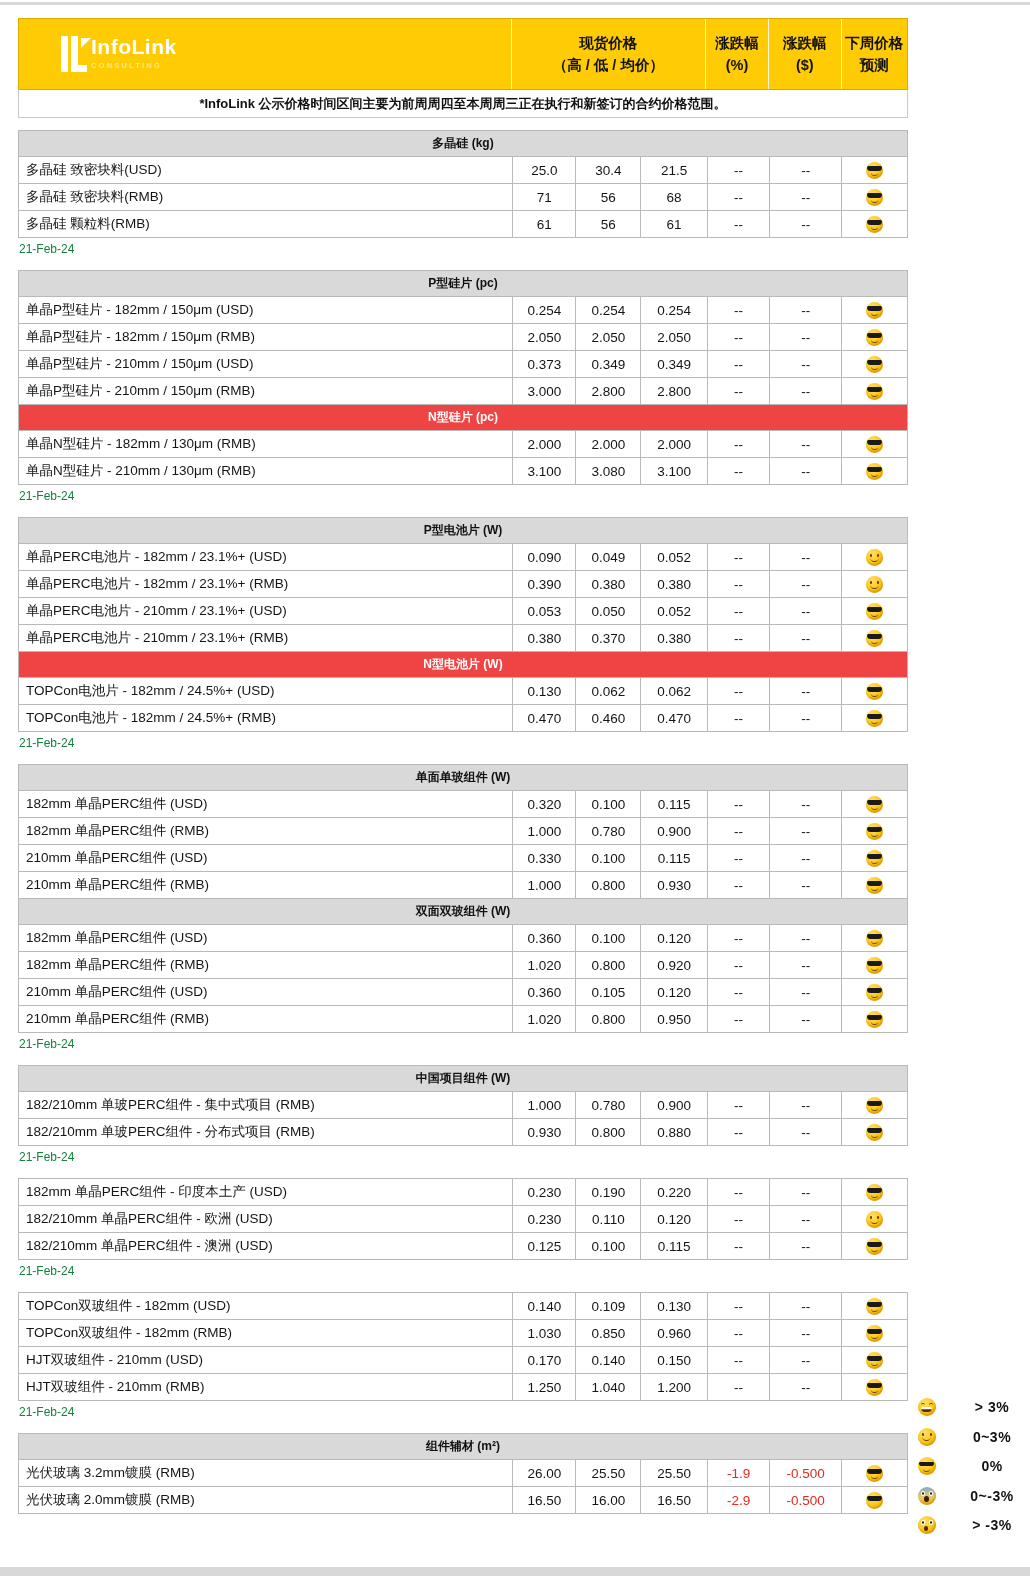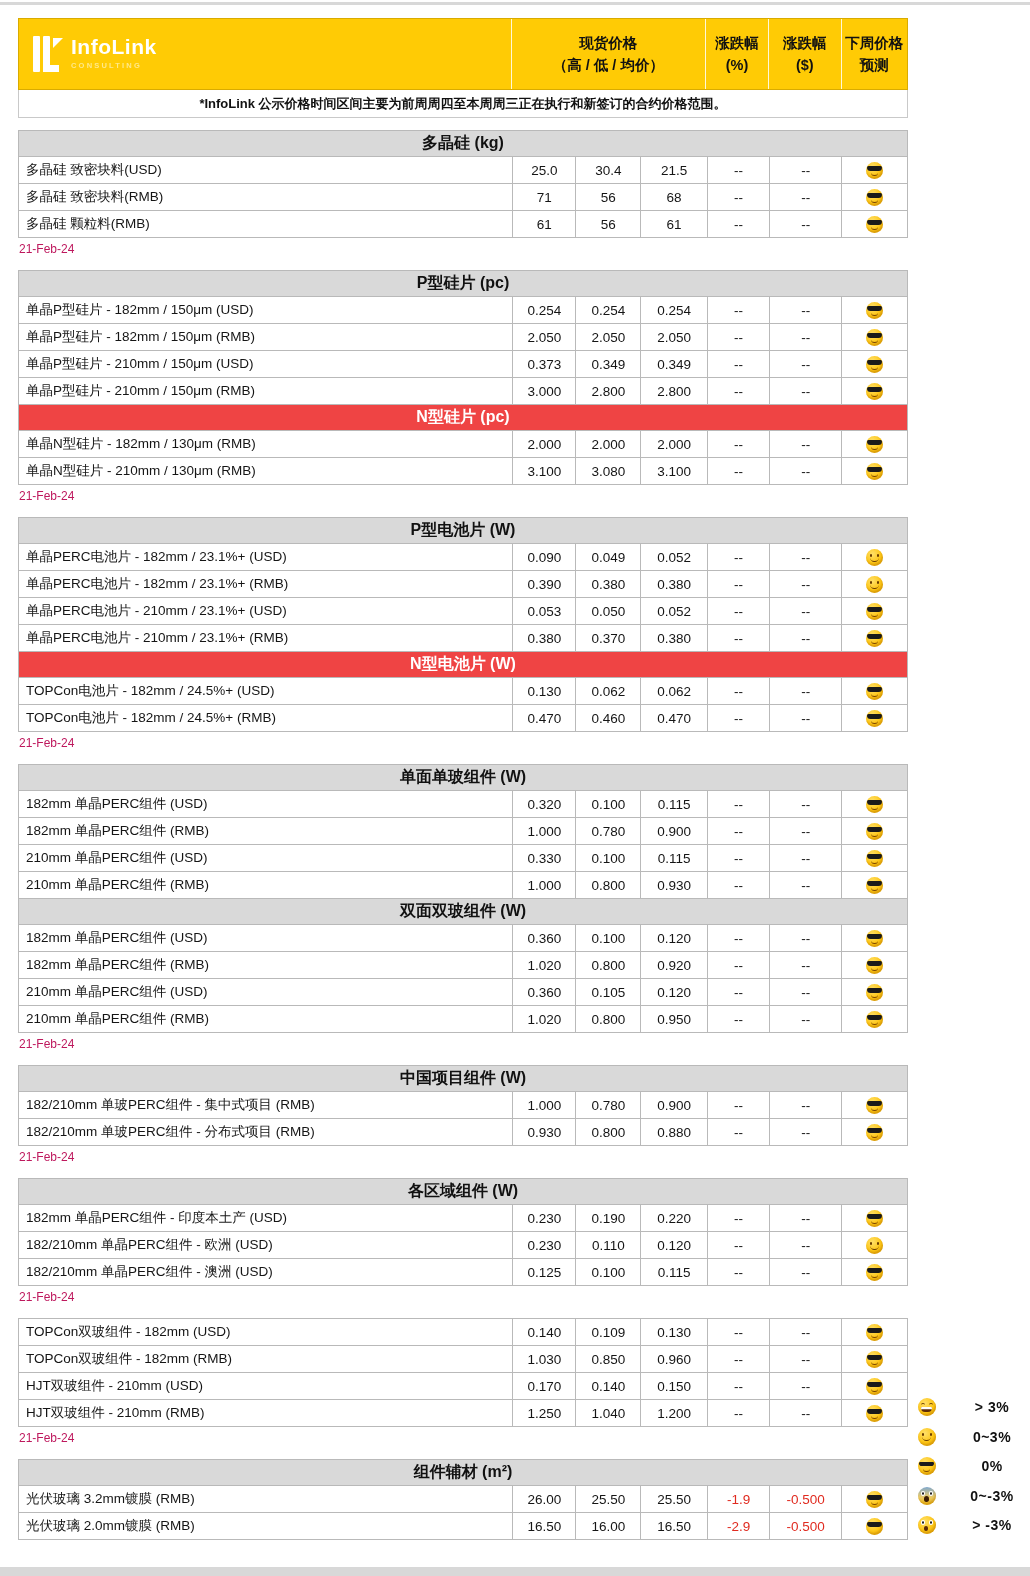--- a/index.html
+++ b/index.html
@@ -16,45 +16,45 @@
   
   .banner{display:flex;height:72px;background:var(--yellow,#ffcb05);border:1px solid #d9ab00;box-sizing:border-box;}
   .banner .cell{display:flex;flex-direction:column;justify-content:center;align-items:center;
     color:#111;font-weight:bold;font-size:14.5px;line-height:1.55;border-left:1px solid rgba(255,255,255,.85);}
   .banner .c-name{width:55.6%;border-left:none;align-items:flex-start;justify-content:center;padding-left:14px;box-sizing:border-box;}
   .banner .c-spot{width:21.9%;}
   .banner .c-pct{width:7.0%;}
   .banner .c-usd{width:8.1%;}
   .banner .c-fc{width:7.4%;}
 
-  .logo{display:flex;align-items:center;gap:8px;}
+  .logo{display:flex;align-items:center;margin-left:28px;}
   .logo-mark{position:relative;width:30px;height:36px;}
   .logo-mark .bar1{position:absolute;left:0;top:0;width:7px;height:36px;background:#fff;border-radius:1px;}
   .logo-mark .bar2{position:absolute;left:10px;top:0;width:7px;height:36px;background:#fff;border-radius:1px;}
   .logo-mark .foot{position:absolute;left:10px;bottom:0;width:16px;height:7px;background:#fff;}
   .logo-mark .flag{position:absolute;left:20px;top:2px;width:0;height:0;border-left:10px solid #fff;border-bottom:10px solid transparent;}
   .logo-text .brand{color:#fff;font-weight:bold;font-size:21px;letter-spacing:.5px;line-height:1;}
   .logo-text .sub{color:#ffe98a;font-size:7.5px;letter-spacing:2.2px;margin-top:3px;}
 
   
   .note{height:28px;line-height:28px;text-align:center;font-weight:bold;font-size:13px;color:#111;
     border:1px solid #c9c9c9;border-top:none;box-sizing:border-box;background:#fff;}
 
   
   .group{margin-top:13px;}
   .group:first-of-type{margin-top:12px;}
   table.price{width:100%;border-collapse:collapse;table-layout:fixed;}
   table.price td{border:1px solid #b9b9b9;box-sizing:border-box;overflow:hidden;white-space:nowrap;}
-  td.section{height:26px;text-align:center;font-weight:bold;font-size:16px;}
+  td.section{height:26px;text-align:center;font-weight:bold;font-size:12px;}
   td.section.light{background:#d9d9d9;color:#111;}
   td.section.dark{background:#ef4444;color:#fff;}
   td.pname{height:27px;font-size:13.5px;color:#151515;padding-left:7px;background:#fff;}
   td.num{height:27px;text-align:center;font-size:13.5px;color:#151515;background:#fff;}
   td.num.neg{color:#e02b20;}
-  .date{font-size:12px;color:#be185d;margin:4px 0 0 1px;height:15px;line-height:15px;}
+  .date{font-size:12px;color:#15803d;margin:4px 0 0 1px;height:15px;line-height:15px;}
 
   
   .emoji{position:relative;display:inline-block;width:17px;height:17px;border-radius:50%;vertical-align:middle;
     background:radial-gradient(circle at 38% 30%,#ffe06a 0%,#fdc513 55%,#eda80a 100%);
     box-shadow:inset -1px -2px 2px rgba(175,115,0,.4);}
   .emoji i{position:absolute;display:block;}
   
   .emoji.cool .e1{left:1px;top:4.5px;width:15px;height:4.5px;background:#1a1a1a;border-radius:1.5px 1.5px 3.5px 3.5px;}
   .emoji.cool .m{left:5px;top:10.5px;width:7px;height:3px;border-bottom:1.6px solid #7a4400;border-radius:0 0 7px 7px;}
   
@@ -459,23 +459,20 @@
             <col style="width: 55.6%;">
             <col style="width: 7.1%;">
             <col style="width: 7.3%;">
             <col style="width: 7.5%;">
             <col style="width: 7%;">
             <col style="width: 8.1%;">
             <col style="width: 7.4%;">
           </colgroup>
           <tbody>
             <tr>
-              <td colspan="7" class="section light">各区域组件 (W)</td>
-            </tr>
-            <tr>
               <td class="pname">182mm 单晶PERC组件 - 印度本土产 (USD)</td>
               <td class="num">0.230</td>
               <td class="num">0.190</td>
               <td class="num">0.220</td>
               <td class="num">--</td>
               <td class="num">--</td>
               <td class="num"><span class="emoji cool"><i class="e1"></i><i class="e2"></i><i class="m"></i></span></td>
             </tr>
             <tr>
               <td class="pname">182/210mm 单晶PERC组件 - 欧洲 (USD)</td>

